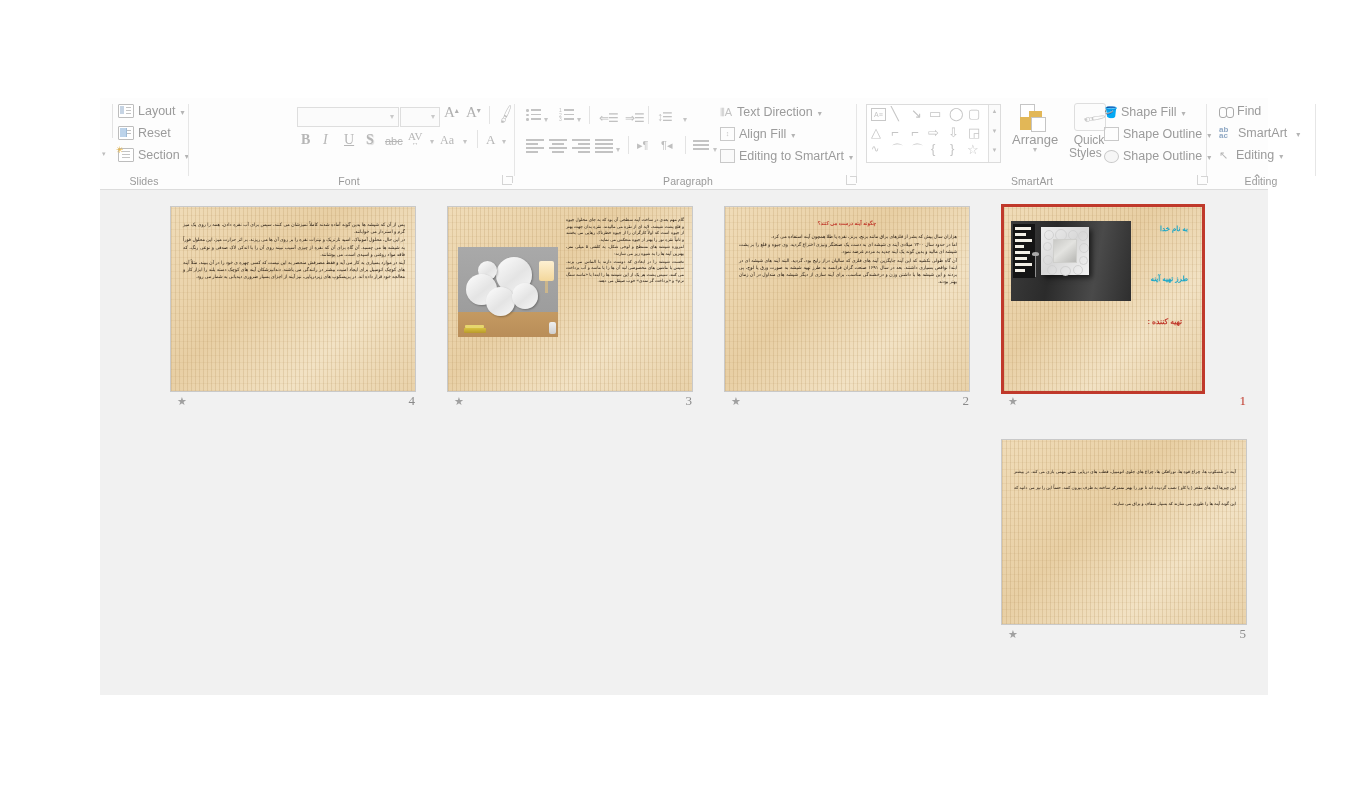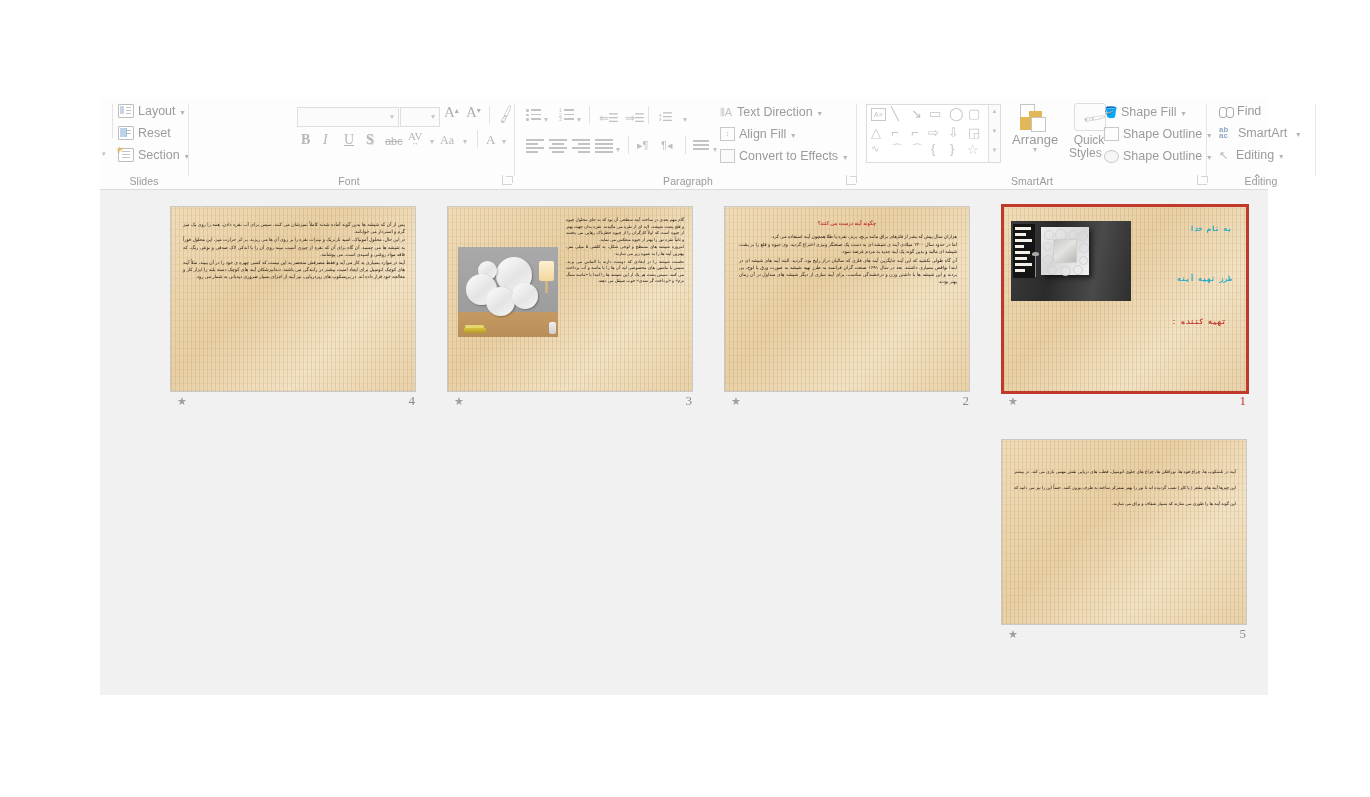--- a/index.html
+++ b/index.html
@@ -363,21 +363,21 @@
         <span>Text Direction</span>
         <span class="caret">▾</span>
       </div>
       <div class="rbtn" style="left:205px;top:29px;">
         <span class="ico" style="width:13px;height:12px;border:1px solid #c9c9c9;font-size:7px;color:#c2c2c2;line-height:11px;text-align:center;">↕</span>
         <span>Align Fill</span>
         <span class="caret">▾</span>
       </div>
       <div class="rbtn" style="left:205px;top:51px;">
         <span class="ico" style="width:13px;height:12px;border:1px solid #c9c9c9;background:#fafafa;"></span>
-        <span>Convert to Effects</span>
+        <span>Editing to SmartArt</span>
         <span class="caret">▾</span>
       </div>
 
       <div class="rgroup-label" style="left:33px;width:280px;">Paragraph</div>
       <div class="dlg" style="left:331px;"></div>
     </div>
     <div class="rgroup-sep" style="left:756px;"></div>
 
     <div class="rgroup" style="left:757px;width:348px;">
 
@@ -526,21 +526,21 @@
           <p>آن گاه طولی نکشید که این آینه جایگزین آینه های فلزی که سالیان دراز رایج بود، گردید. البته آینه های شیشه ای در ابتدا نواقص بسیاری داشتند. بعد در سال ۱۶۹۱ صنعت گران فرانسه به طرز تهیه شیشه به صورت ورق یا لوح، پی بردند و این شیشه ها با داشتن وزن و درخشندگی مناسب، برای آینه سازی از دیگر شیشه های متداول در آن زمان بهتر بودند.</p>
         </div>
       </div>
       <div class="slide-meta" style="top:188px;">
         <span class="star">★</span>
         <span class="snum">2</span>
       </div>
     </div>
 
     <div class="slide-cell" style="left:901px;top:14px;width:248px;height:210px;">
-      <div class="thumb selected" style="width:248px;height:190px;font-family:Liberation Mono, monospace;">
+      <div class="thumb selected" style="width:204px;height:190px;">
         <div class="photo ph1" style="left:7px;top:14px;width:120px;height:80px;">
           <span class="wallslats">
             <i style="top:3px;width:16px"></i>
               <i style="top:9px;width:11px"></i>
             <i style="top:15px;width:17px"></i>
               <i style="top:21px;width:9px"></i>
             <i style="top:27px;width:15px"></i>
               <i style="top:33px;width:12px"></i>
             <i style="top:39px;width:17px"></i>
               <i style="top:45px;width:10px"></i>

